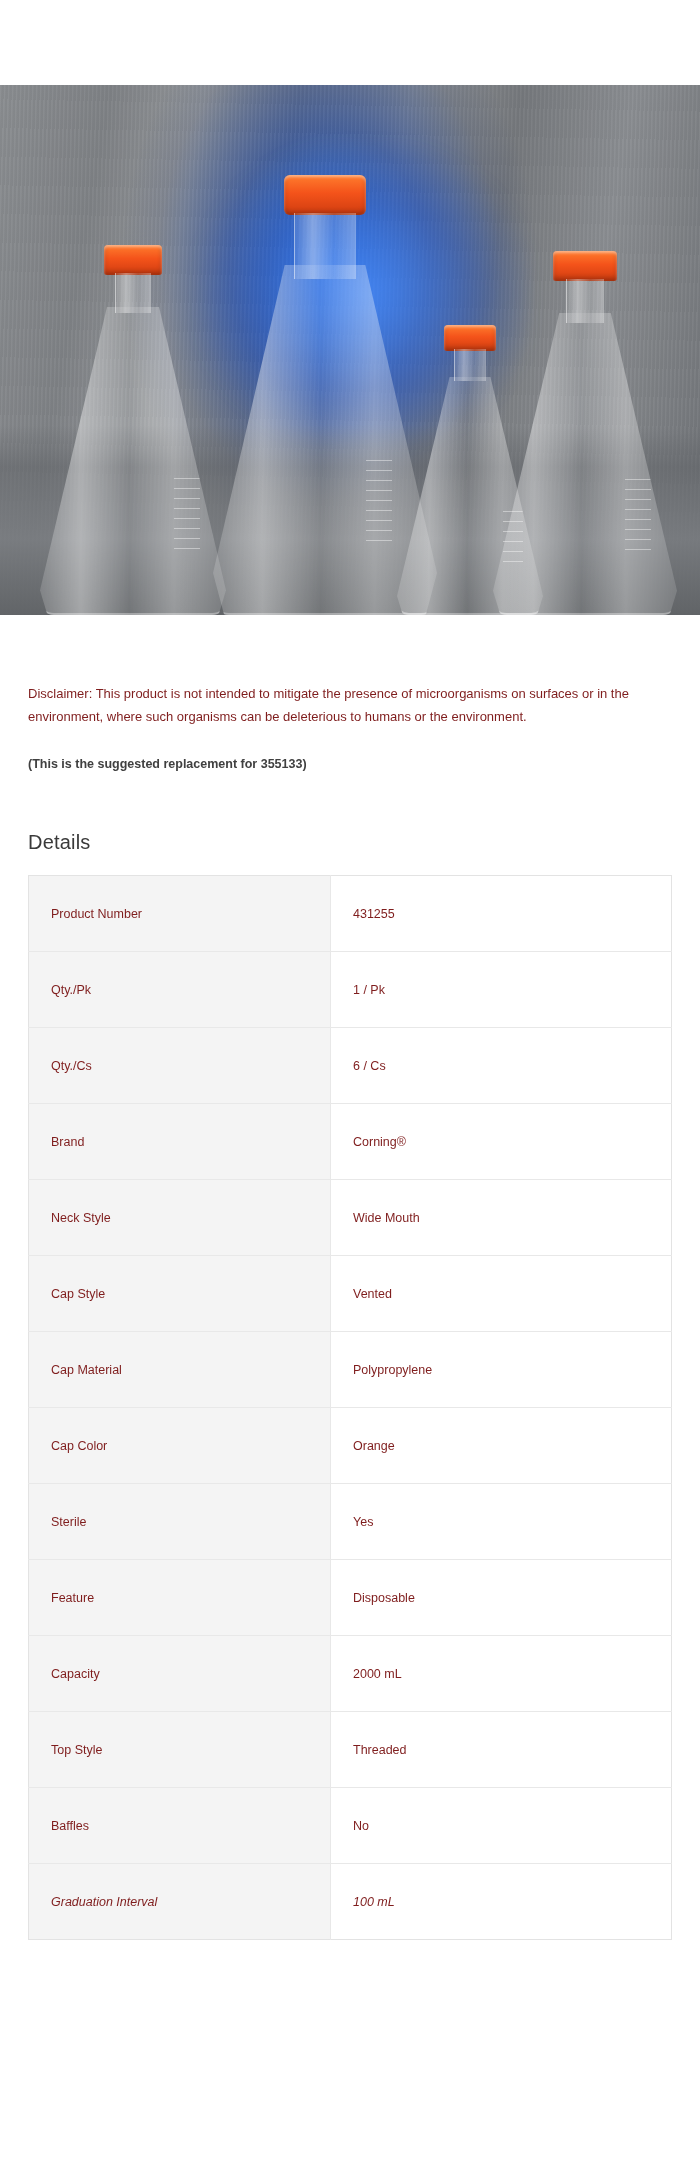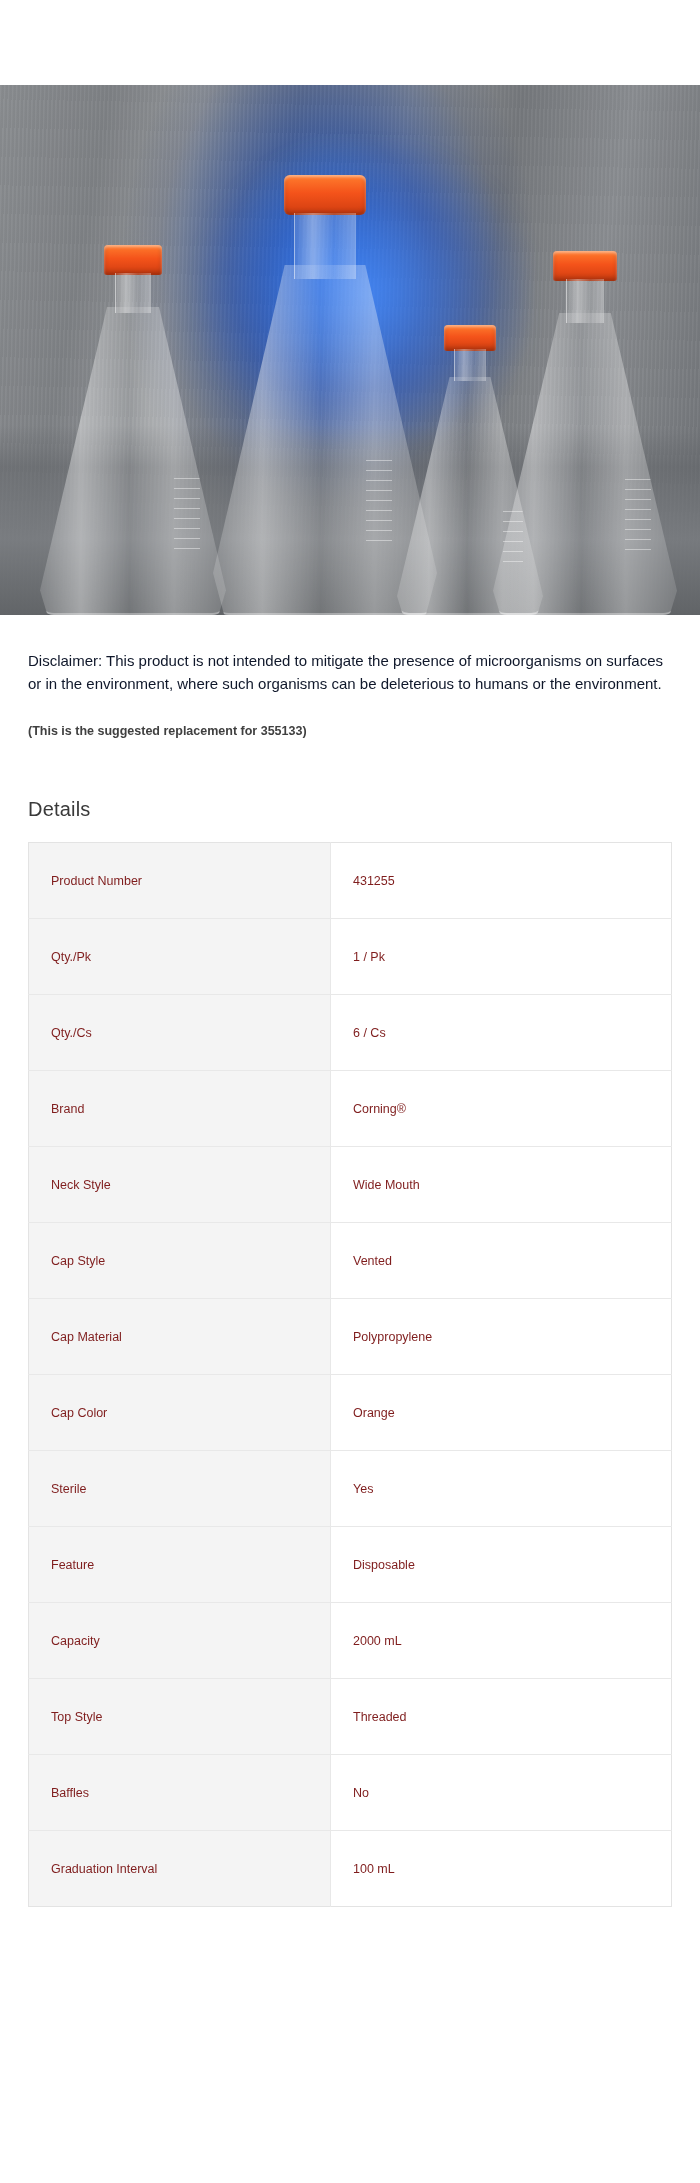--- a/index.html
+++ b/index.html
@@ -100,24 +100,24 @@
     height: 1px;
     background: rgba(255,255,255,.75);
     margin-bottom: 9px;
   }
 
   
   .content {
     padding: 0 28px;
   }
   .disclaimer {
-    margin-top: 34px;
-    font-size: 15px;
+    margin-top: 67px;
+    font-size: 13px;
     line-height: 23px;
-    color: #0f172a;
+    color: #7f1d1d;
   }
   .replacement {
     margin-top: 29px;
     font-size: 12.5px;
     font-weight: bold;
     color: #404040;
   }
   ul.features {
     margin: 14px 0 0 0;
     padding-left: 20px;
@@ -147,20 +147,21 @@
   }
   table.details td {
     height: 73px;
     vertical-align: middle;
     border-bottom: 1px solid #e8e8e8;
     font-size: 12.5px;
     color: #7f1d1d;
   }
   table.details tr:last-child td {
     border-bottom: none;
+    font-style: italic;
   }
   td.label {
     width: 278px;
     background: #f4f4f4;
     padding-left: 22px;
     border-right: 1px solid #e8e8e8;
   }
   td.value {
     padding-left: 22px;
     background: #ffffff;

